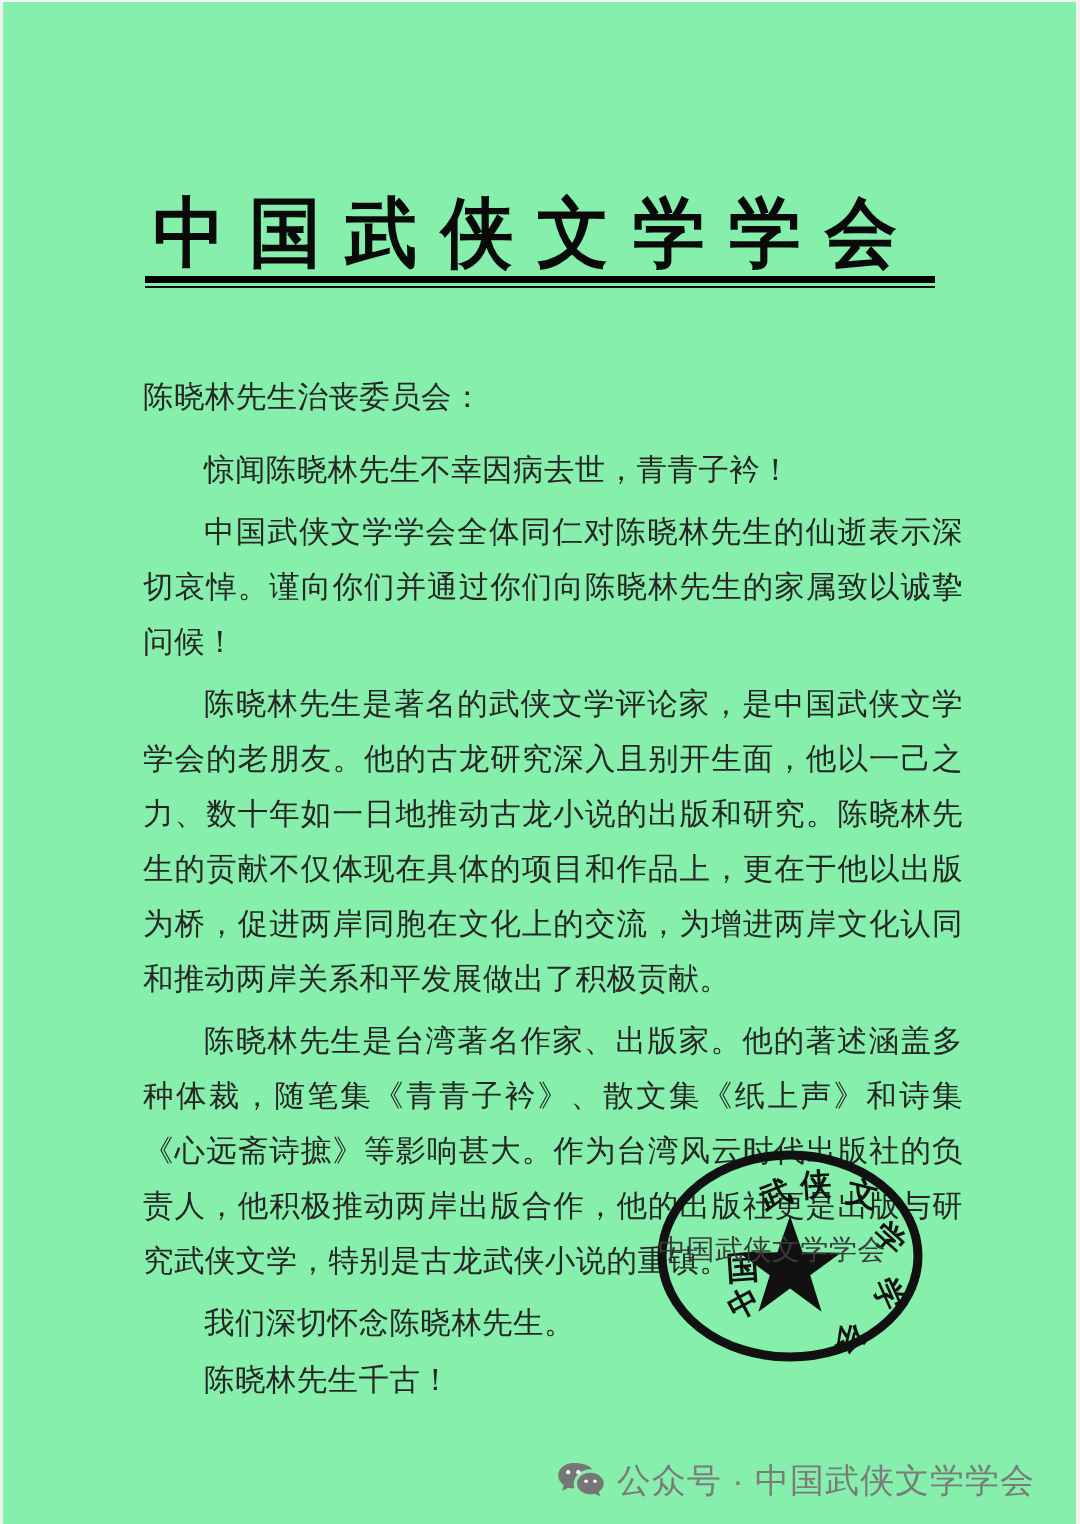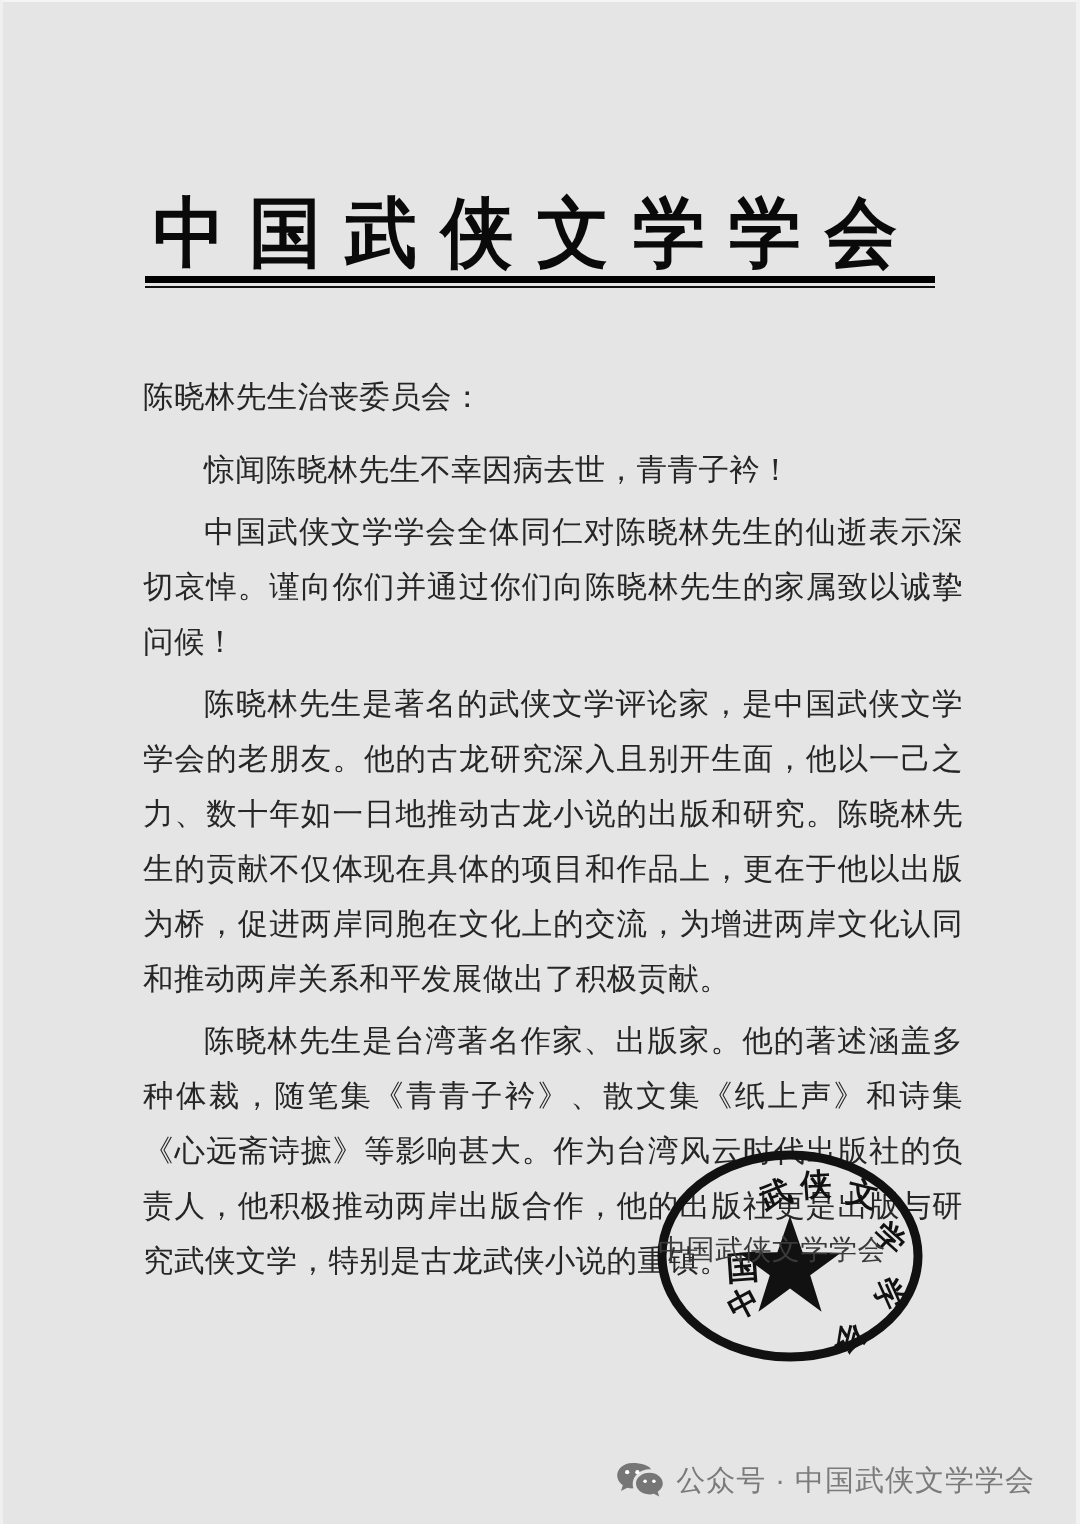--- a/index.html
+++ b/index.html
@@ -16,21 +16,21 @@
     font-family: "Liberation Serif", "DejaVu Serif", serif;
     -webkit-font-smoothing: antialiased;
   }
 
   
   #page-sheet {
     position: absolute;
     left: 0; top: 0;
     width: 1080px;
     height: 1524px;
-    background: #e5e5e5;
+    background: #86efac;
     box-sizing: border-box;
     border-left: 3px solid #f0f0f0;
     border-right: 4px solid #f2f2f2;
     border-top: 2px solid #f4f4f4;
   }
 
   
   #letterhead {
     position: absolute;
     left: 140px;
@@ -124,21 +124,21 @@
     display: flex;
     align-items: center;
     justify-content: flex-end;
     padding-right: 48px;
     box-sizing: border-box;
     gap: 12px;
   }
   #wechat-icon { display: block; flex: 0 0 auto; }
   #footer-text {
     font-family: "Liberation Sans", "DejaVu Sans", sans-serif;
-    font-size: 29px;
+    font-size: 34px;
     color: #7b7b7b;
     letter-spacing: 1px;
     white-space: nowrap;
   }
 </style>
 </head>
 <body>
 
 <div id="page-sheet">
 
@@ -152,21 +152,23 @@
     <p class="para salutation">陈晓林先生治丧委员会：</p>
 
     <p class="para indent">惊闻陈晓林先生不幸因病去世，青青子衿！</p>
 
     <p class="para indent">中国武侠文学学会全体同仁对陈晓林先生的仙逝表示深切哀悼。谨向你们并通过你们向陈晓林先生的家属致以诚挚问候！</p>
 
     <p class="para indent">陈晓林先生是著名的武侠文学评论家，是中国武侠文学学会的老朋友。他的古龙研究深入且别开生面，他以一己之力、数十年如一日地推动古龙小说的出版和研究。陈晓林先生的贡献不仅体现在具体的项目和作品上，更在于他以出版为桥，促进两岸同胞在文化上的交流，为增进两岸文化认同和推动两岸关系和平发展做出了积极贡献。</p>
 
     <p class="para indent">陈晓林先生是台湾著名作家、出版家。他的著述涵盖多种体裁，随笔集《青青子衿》、散文集《纸上声》和诗集《心远斋诗摭》等影响甚大。作为台湾风云时代出版社的负责人，他积极推动两岸出版合作，他的出版社更是出版与研究武侠文学，特别是古龙武侠小说的重镇。</p>
 
-
+    <p class="para indent tight">我们深切怀念陈晓林先生。</p>
+
+    <p class="para indent tight">陈晓林先生千古！</p>
   </div>
 
   <div id="official-seal">
     <svg width="282" height="216" viewBox="0 0 282 216" xmlns="http://www.w3.org/2000/svg" aria-hidden="true">
       <g>
         <ellipse cx="141" cy="108" rx="128" ry="101" fill="none" stroke="#111111" stroke-width="9"></ellipse>
       </g>
 
       <g>
         <path d="M141,68 L153.6,104.2 L192,104.7 L161.2,127.3 L172.6,163.8 L141,140.5 L109.4,163.8 L120.8,127.3 L90,104.7 L128.4,104.2 Z" fill="#111111"></path>

